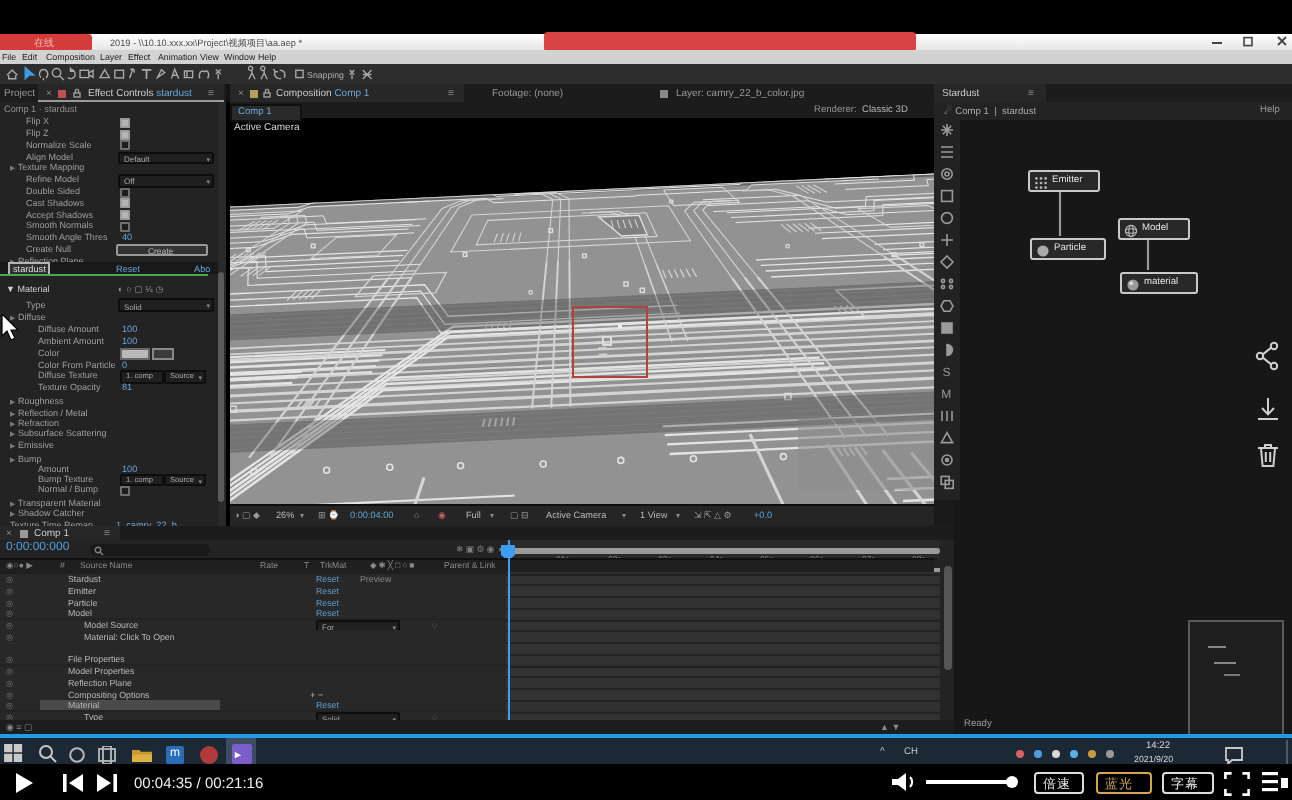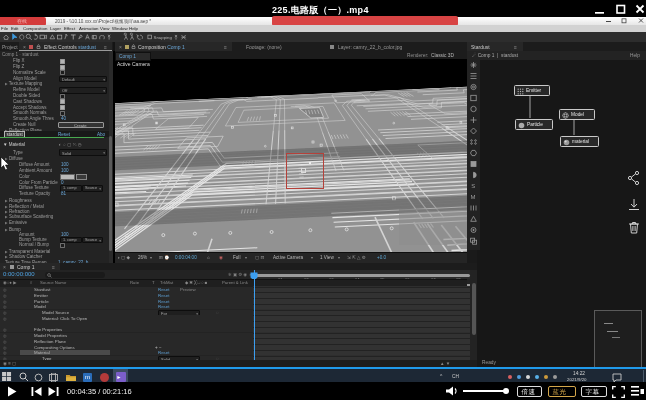--- a/index.html
+++ b/index.html
@@ -30,28 +30,20 @@
 #subtabs{left:0px;top:0px;width:352px;height:8px;background:#1c1c1c;}
 #vbottom{left:115px;top:252px;width:352px;height:10px;background:#28282 8;}
 #redbox{left:286px;top:153px;width:36px;height:34px;border:1px solid #b5413a;}
 #tl{left:0;top:263px;width:477px;height:104px;background:#232323;}
 #taskbar{left:0;top:367px;width:646px;height:15px;background:#1d2835;border-top:2px solid #209aeb;}
 #player{left:0;top:382px;width:646px;height:18px;background:#000;}
 .pbtn-box{position:absolute;border:1px solid #ddd;border-radius:2px;height:9px;top:3.5px;}
 .pbtn-box .t{position:absolute;left:3.5px;top:1.2px;font-size:6.5px;color:#eee;letter-spacing:0.5px;}
 </style></head><body>
 <div id="stage">
-    <div class="abs" id="vtitle">
-      <div class="tx t">225.电路版（一）.mp4</div>
-<svg class="abs" style="left:588px;top:4px" width="58" height="12" viewBox="0 0 58 12">
-<rect x="7" y="8" width="9" height="1.7" fill="#fff"></rect>
-<rect x="29" y="1.5" width="7.5" height="7.5" fill="none" stroke="#fff" stroke-width="1.6"></rect>
-<path d="M48.5 1.5 L55.5 8.5 M55.5 1.5 L48.5 8.5" stroke="#fff" stroke-width="1.8"></path>
-</svg>
-    </div>
     <div class="abs" id="aetitle">
       <div class="tx t">2019 - \\10.10.xxx.xx\Project\视频项目\aa.aep *</div>
 <svg class="abs" style="left:600px;top:1px" width="46" height="6" viewBox="0 0 46 6">
 <rect x="6" y="3" width="5" height="1" fill="#444"></rect>
 <rect x="22" y="0.8" width="4" height="4" fill="none" stroke="#444" stroke-width="0.8"></rect>
 <path d="M39 0.5 L43 4.5 M43 0.5 L39 4.5" stroke="#444" stroke-width="0.9"></path>
 </svg>
     </div>
     <div class="abs" id="redL">
       <div class="tx t">在线</div>

